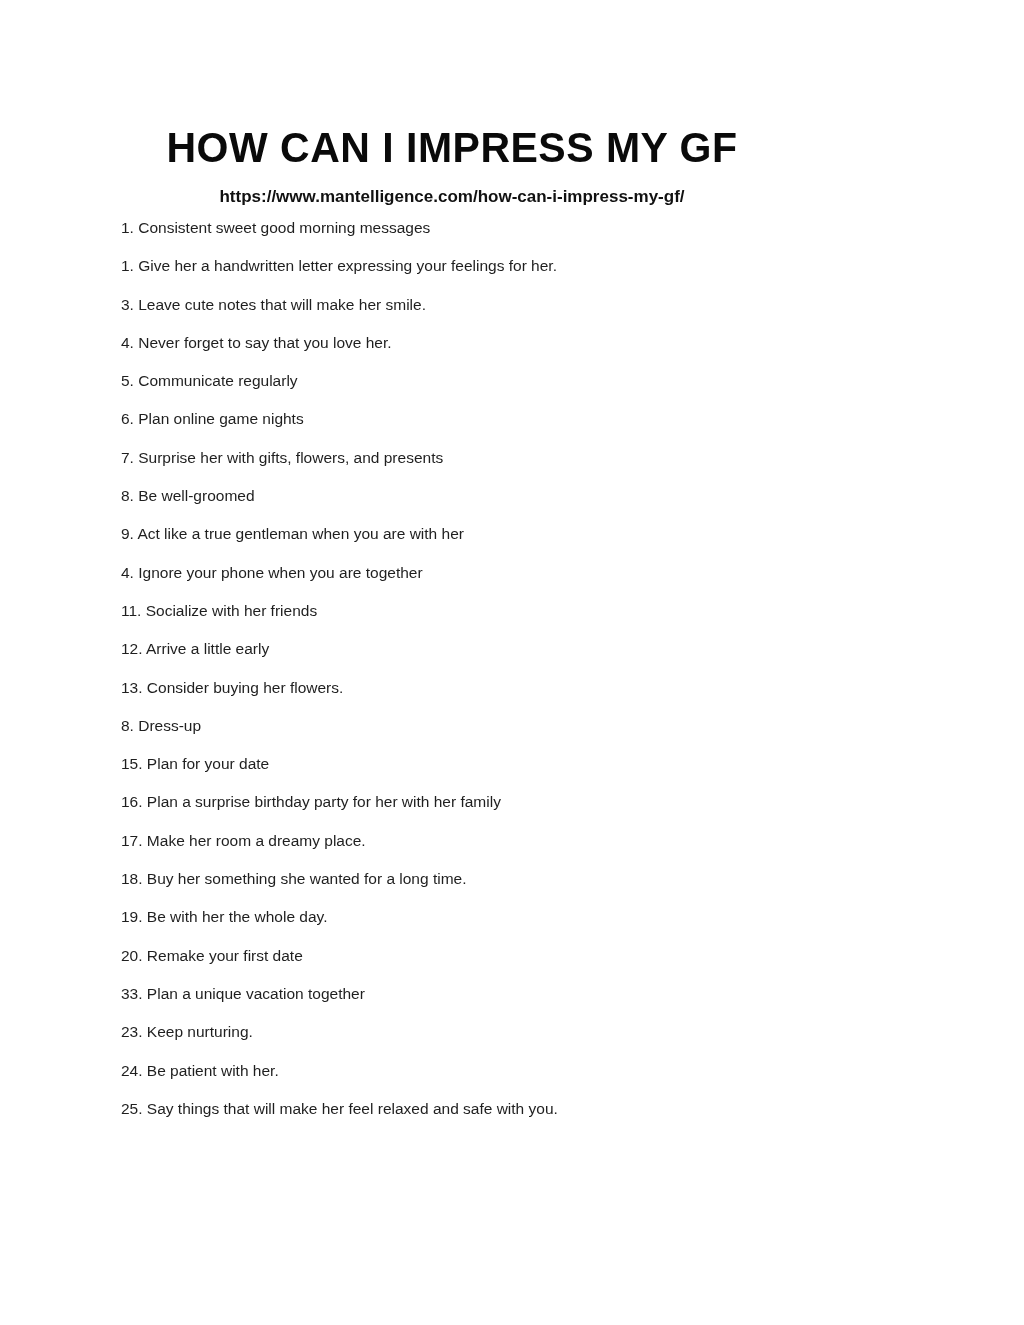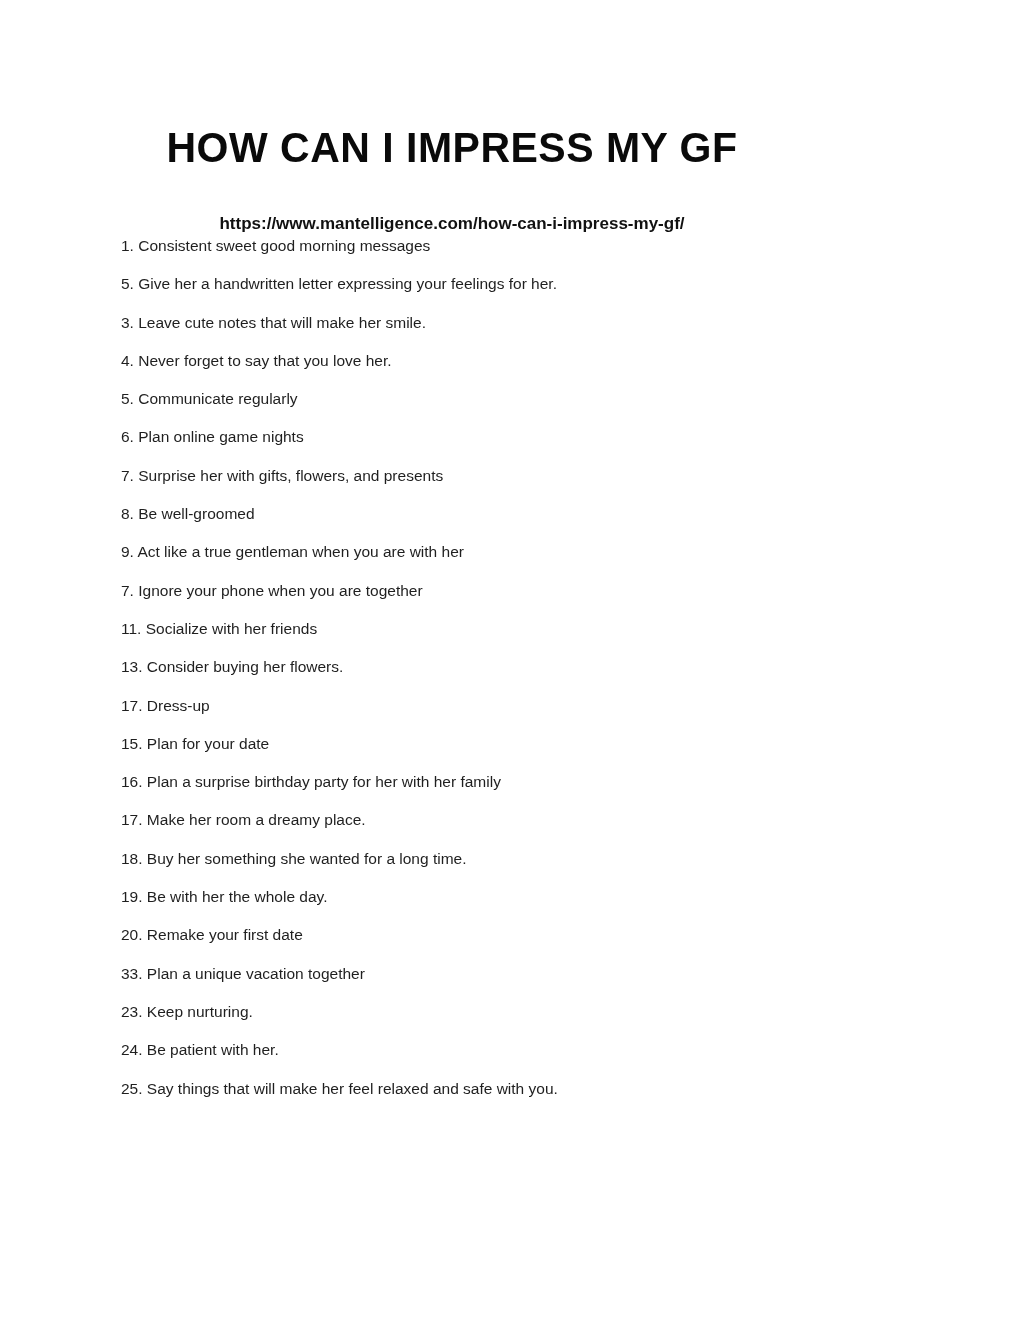--- a/index.html
+++ b/index.html
@@ -30,25 +30,24 @@
   }
   .doc-url {
     position: absolute;
     top: 187px;
     left: 0;
     width: 100%;
     text-align: center;
     font-size: 17px;
     font-weight: 700;
     color: #111111;
-    margin-top: 27px;
   }
   .list {
     position: absolute;
-    top: 227px;
+    top: 209px;
     left: 121px;
     width: 820px;
   }
   .li {
     height: 38.3px;
     line-height: 38.3px;
     font-size: 15.5px;
     color: #1f1f1f;
     white-space: nowrap;
   }
@@ -57,21 +56,21 @@
 <body>
 
 <div class="page">
   <h1 class="doc-title">HOW CAN I IMPRESS MY GF</h1>
   <div class="doc-url">https://www.mantelligence.com/how-can-i-impress-my-gf/</div>
   <div class="list">
       <div class="li">
     <span>1. Consistent sweet good morning messages</span>
   </div>
       <div class="li">
-    <span>5. Give her a handwritten letter expressing your feelings for her.</span>
+    <span>1. Give her a handwritten letter expressing your feelings for her.</span>
   </div>
       <div class="li">
     <span>3. Leave cute notes that will make her smile.</span>
   </div>
       <div class="li">
     <span>4. Never forget to say that you love her.</span>
   </div>
       <div class="li">
     <span>5. Communicate regularly</span>
   </div>
@@ -81,30 +80,33 @@
       <div class="li">
     <span>7. Surprise her with gifts, flowers, and presents</span>
   </div>
       <div class="li">
     <span>8. Be well-groomed</span>
   </div>
       <div class="li">
     <span>9. Act like a true gentleman when you are with her</span>
   </div>
       <div class="li">
-    <span>7. Ignore your phone when you are together</span>
+    <span>4. Ignore your phone when you are together</span>
   </div>
       <div class="li">
     <span>11. Socialize with her friends</span>
   </div>
       <div class="li">
+    <span>12. Arrive a little early</span>
+  </div>
+      <div class="li">
     <span>13. Consider buying her flowers.</span>
   </div>
       <div class="li">
-    <span>17. Dress-up</span>
+    <span>8. Dress-up</span>
   </div>
       <div class="li">
     <span>15. Plan for your date</span>
   </div>
       <div class="li">
     <span>16. Plan a surprise birthday party for her with her family</span>
   </div>
       <div class="li">
     <span>17. Make her room a dreamy place.</span>
   </div>

